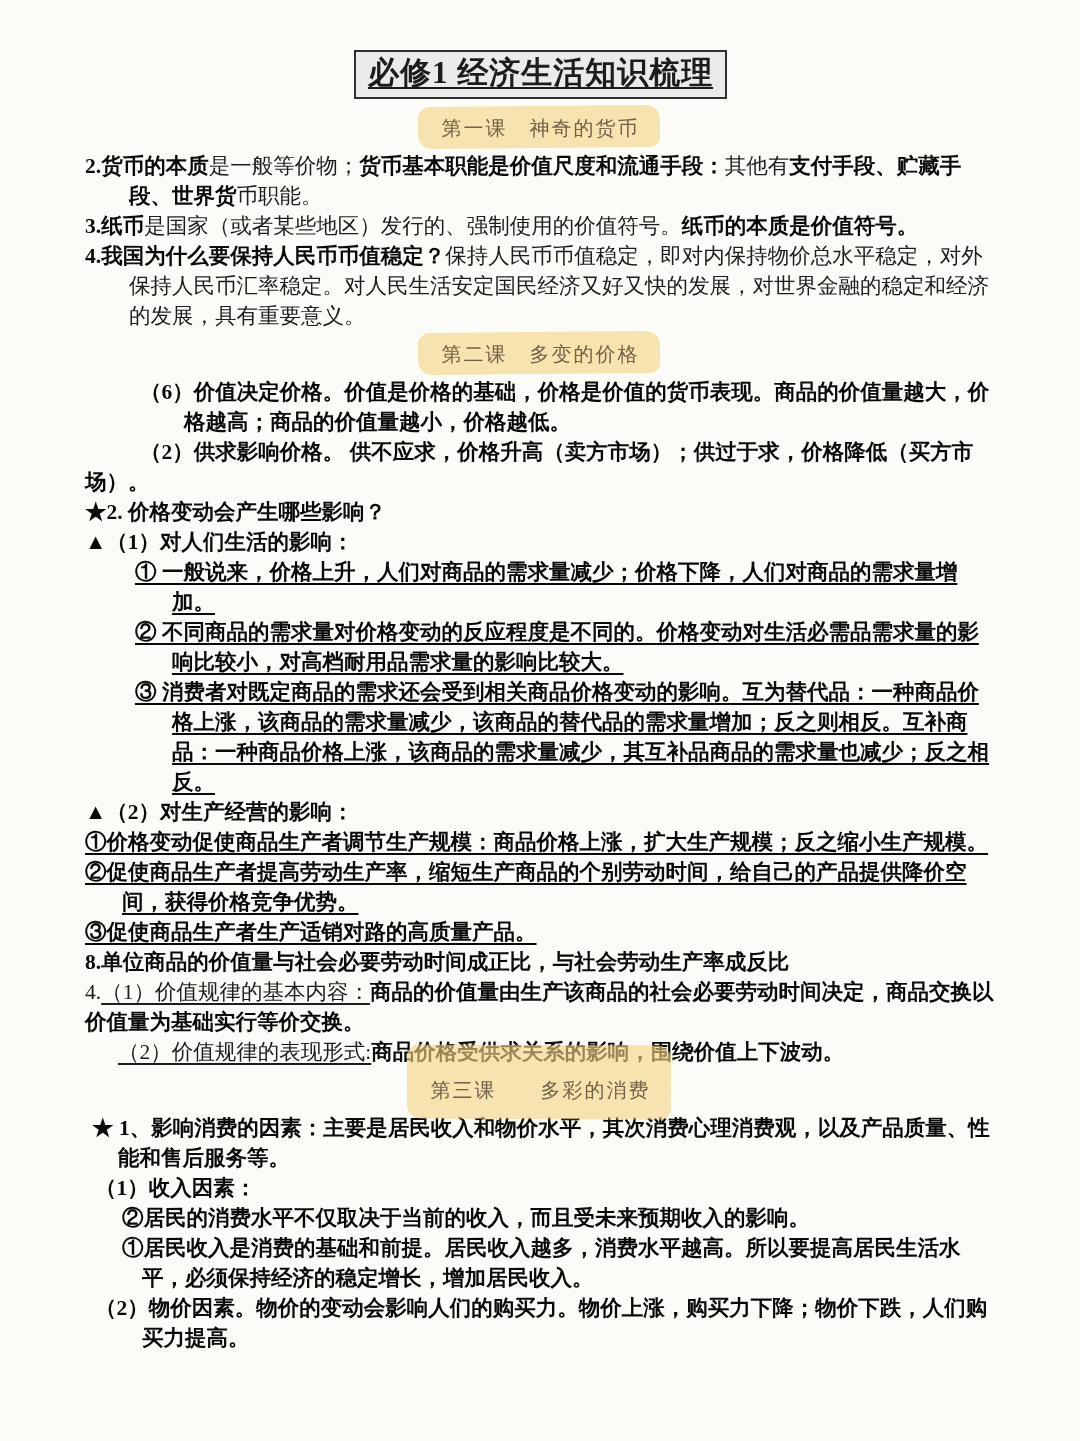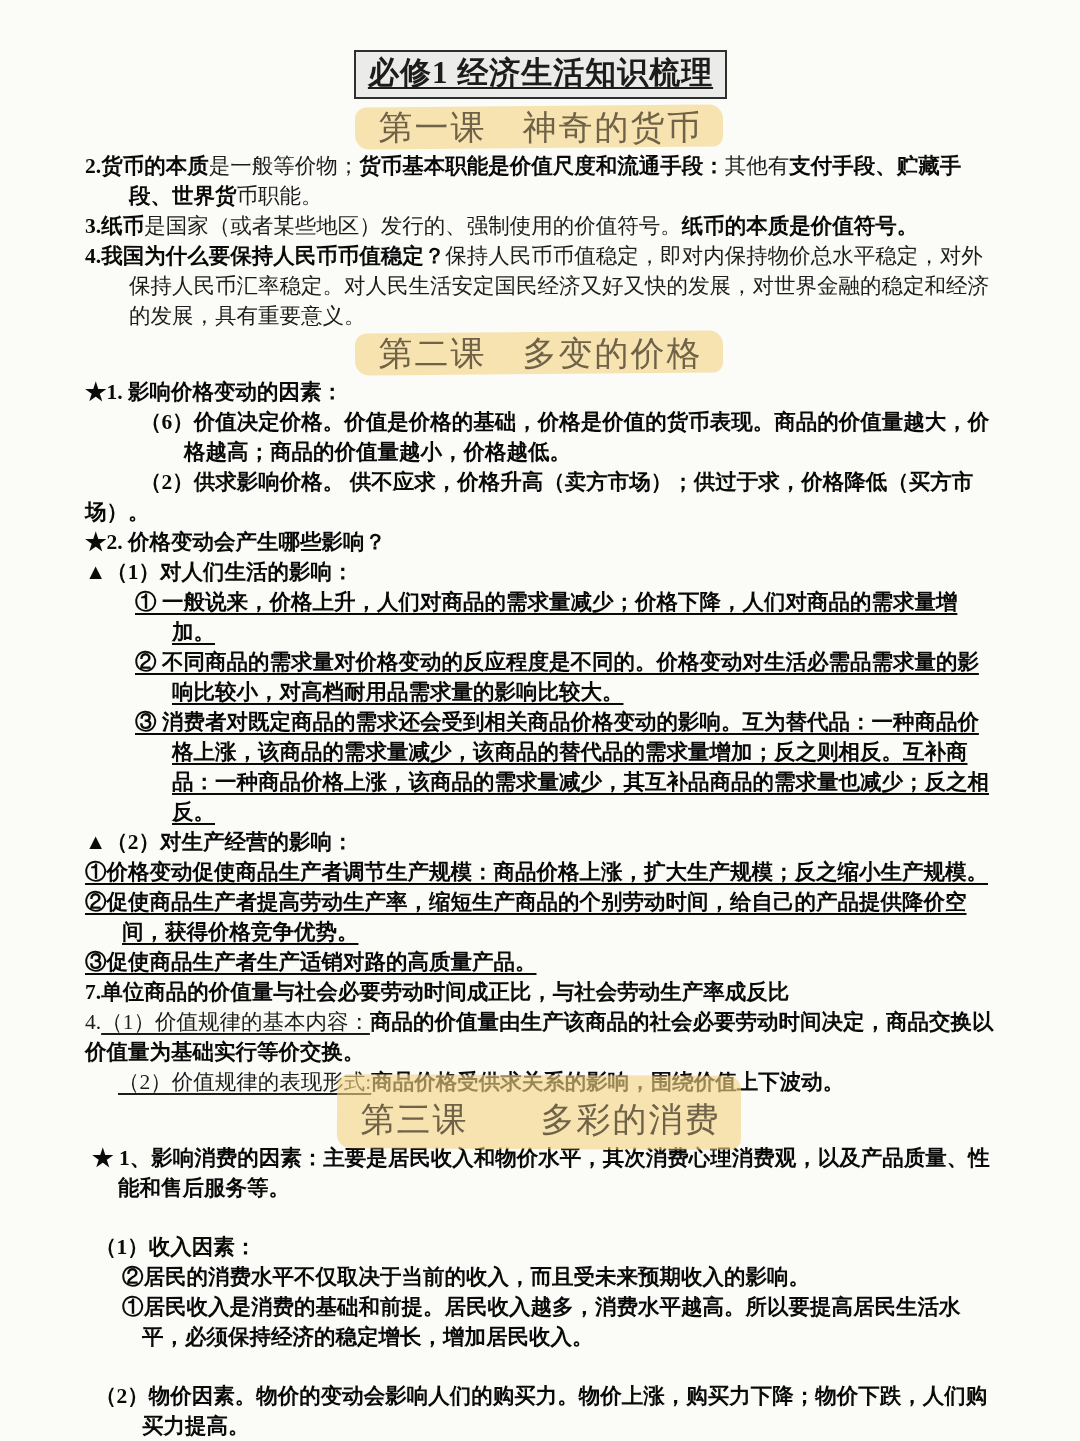--- a/index.html
+++ b/index.html
@@ -30,21 +30,21 @@
     text-decoration: underline;
     text-underline-offset: 4px;
     text-decoration-thickness: 2px;
   }
   .sec-head {
     position: relative;
     z-index: 0;
     display: table;
     margin: 4px auto 4px;
     padding: 1px 6px;
-    font-size: 34px;
+    font-size: 20px;
     line-height: 36px;
     color: var(--head, #6f6248);
     letter-spacing: 2px;
     white-space: pre;
   }
   .sec-head::before {
     content: "";
     position: absolute;
     left: -18px;
     right: -14px;
@@ -75,21 +75,21 @@
   }
   
   .i-flush  { padding-left: 0; }
   .i-num    { padding-left: 44px; text-indent: -44px; }
   .i-paren1 { padding-left: 99px; text-indent: -44px; }
   .i-paren2 { text-indent: 55px; font-family: Liberation Serif, serif; }
   .i-circ1  { padding-left: 87px; text-indent: -37px; }
   .i-circ0  { padding-left: 37px; text-indent: -37px; }
   .i-paren3 { text-indent: 33px; }
   .i-star3  { padding-left: 33px; text-indent: -26px; }
-  .i-parenA { padding-left: 57px; text-indent: -47px; margin-top: 29px; }
+  .i-parenA { padding-left: 57px; text-indent: -47px; }
   .i-circB  { padding-left: 57px; text-indent: -20px; }
 </style>
 </head>
 <body style="background: rgb(251, 251, 248);">
 
 <div class="page">
 
   <div class="title-box">
     <span>必修1 经济生活知识梳理</span>
   </div>
@@ -100,33 +100,32 @@
   <div>
       <p class="para i-num"><span class="b">2.货币的本质</span><span class="">是一般等价物；</span><span class="b">货币基本职能是价值尺度和流通手段：</span><span class="">其他有</span><span class="b">支付手段、贮藏手段、世界货</span><span class="">币职能。</span></p>
       <p class="para i-num"><span class="b">3.纸币</span><span class="">是国家（或者某些地区）发行的、强制使用的价值符号。</span><span class="b">纸币的本质是价值符号。</span></p>
       <p class="para i-num"><span class="b">4.我国为什么要保持人民币币值稳定？</span><span class="">保持人民币币值稳定，即对内保持物价总水平稳定，对外保持人民币汇率稳定。对人民生活安定国民经济又好又快的发展，对世界金融的稳定和经济的发展，具有重要意义。</span></p>
     </div>
 
   <div class="sec-head">
     <span>第二课　多变的价格</span>
   </div>
   <div>
-      <p class="para i-flush"><span class="b">★1. 影响价格变动的因素：</span></p>
       <p class="para i-paren1"><span class="b">（6）价值决定价格。价值是价格的基础，价格是价值的货币表现。商品的价值量越大，价格越高；商品的价值量越小，价格越低。</span></p>
       <p class="para i-paren2"><span class="b">（2）供求影响价格。 供不应求，价格升高（卖方市场）；供过于求，价格降低（买方市场）。</span></p>
       <p class="para i-flush"><span class="b">★2. 价格变动会产生哪些影响？</span></p>
       <p class="para i-flush"><span class="b">▲（1）对人们生活的影响：</span></p>
       <p class="para i-circ1"><span class="b u">① 一般说来，价格上升，人们对商品的需求量减少；价格下降，人们对商品的需求量增加。</span></p>
       <p class="para i-circ1"><span class="b u">② 不同商品的需求量对价格变动的反应程度是不同的。价格变动对生活必需品需求量的影响比较小，对高档耐用品需求量的影响比较大。</span></p>
       <p class="para i-circ1"><span class="b u">③ 消费者对既定商品的需求还会受到相关商品价格变动的影响。互为替代品：一种商品价格上涨，该商品的需求量减少，该商品的替代品的需求量增加；反之则相反。互补商品：一种商品价格上涨，该商品的需求量减少，其互补品商品的需求量也减少；反之相反。</span></p>
       <p class="para i-flush"><span class="b">▲（2）对生产经营的影响：</span></p>
       <p class="para i-circ0"><span class="b u">①价格变动促使商品生产者调节生产规模：商品价格上涨，扩大生产规模；反之缩小生产规模。</span></p>
       <p class="para i-circ0"><span class="b u">②促使商品生产者提高劳动生产率，缩短生产商品的个别劳动时间，给自己的产品提供降价空间，获得价格竞争优势。</span></p>
       <p class="para i-circ0"><span class="b u">③促使商品生产者生产适销对路的高质量产品。</span></p>
-      <p class="para i-flush"><span class="b">7.单位商品的价值量与社会必要劳动时间成正比，与社会劳动生产率成反比</span></p>
+      <p class="para i-flush"><span class="b">8.单位商品的价值量与社会必要劳动时间成正比，与社会劳动生产率成反比</span></p>
       <p class="para i-flush"><span class="">4.</span><span class=" u">（1）价值规律的基本内容：</span><span class="b">商品的价值量由生产该商品的社会必要劳动时间决定，商品交换以价值量为基础实行等价交换。</span></p>
       <p class="para i-paren3"><span class=" u">（2）价值规律的表现形式:</span><span class="b">商品价格受供求关系的影响，围绕价值上下波动。</span></p>
     </div>
 
   <div class="sec-head tall">
     <span>第三课　　多彩的消费</span>
   </div>
   <div>
       <p class="para i-star3"><span class="b">★ 1、影响消费的因素：主要是居民收入和物价水平，其次消费心理消费观，以及产品质量、性能和售后服务等。</span></p>
       <p class="para i-parenA"><span class="b">（1）收入因素：</span></p>

